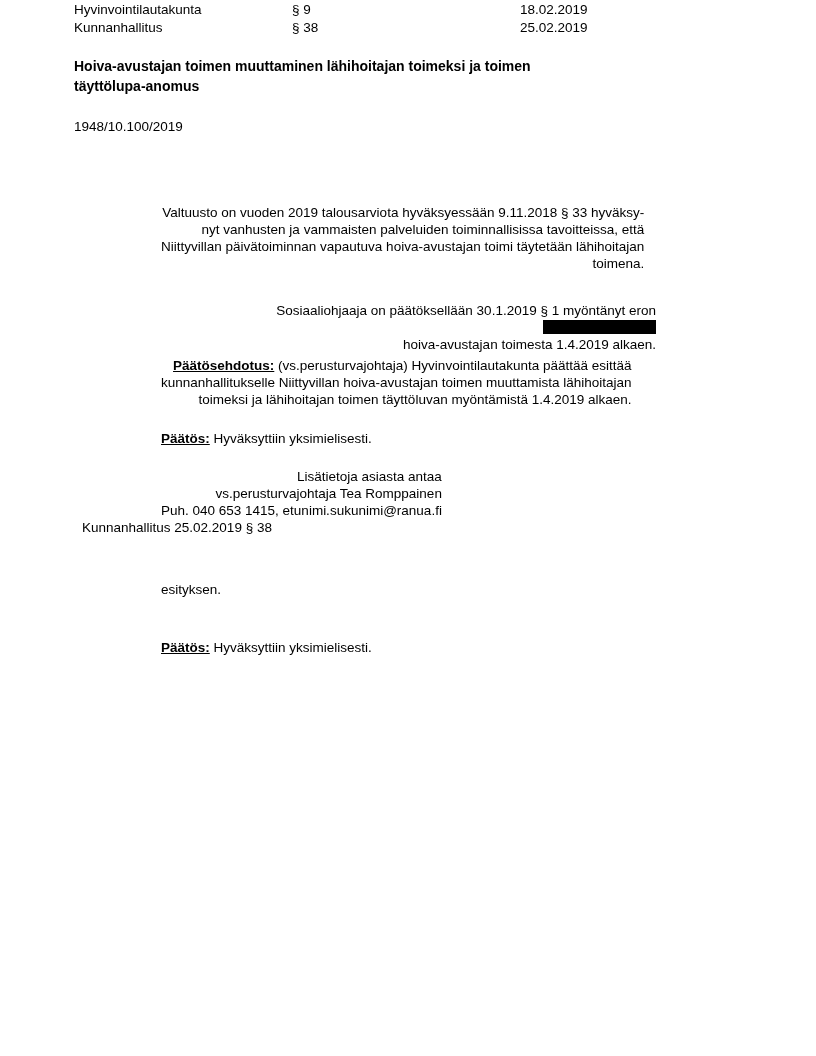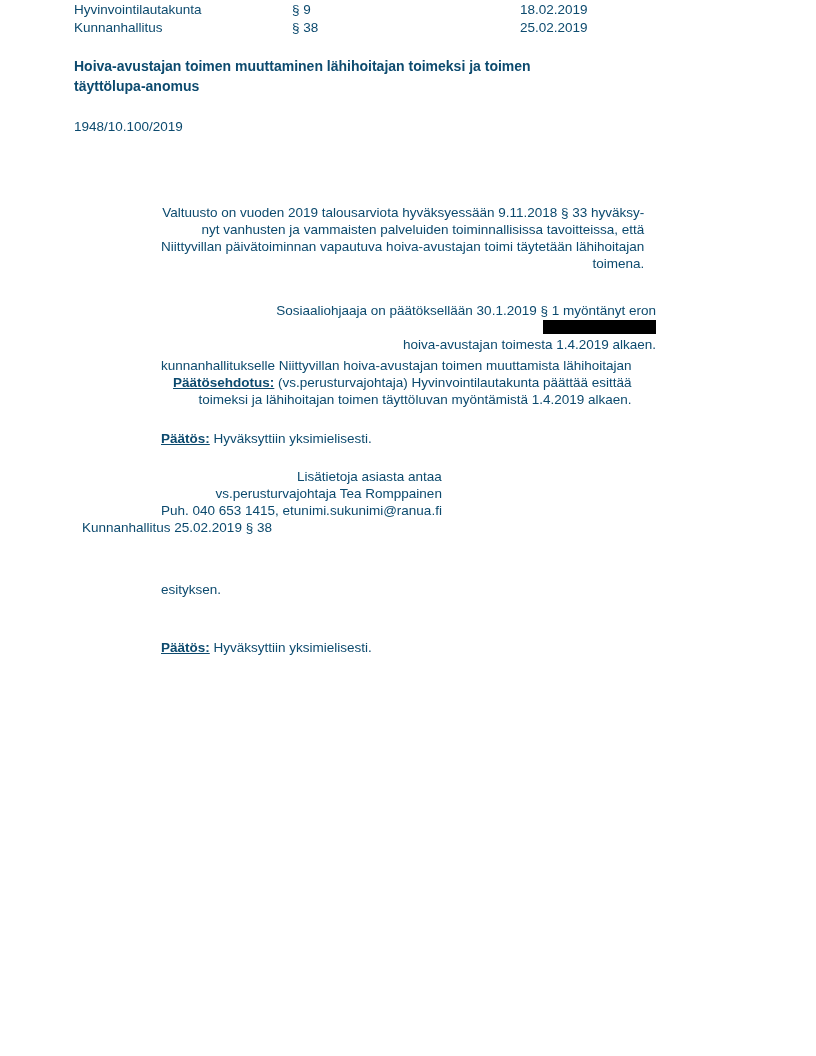--- a/index.html
+++ b/index.html
@@ -1,21 +1,21 @@
 <!DOCTYPE html>
 <html><head>
 <meta charset="utf-8">
 <style>
   html, body { margin: 0; padding: 0; background: #ffffff; }
   .page {
     position: relative;
     width: 656px;
     height: 1056px;
     background: #ffffff;
-    color: #0c4a6e;
+    color: #000000;
     font-family: "Liberation Sans", sans-serif;
     overflow: hidden;
   }
   .abs { position: absolute; }
   .body-text { font-size: 13.5px; line-height: 17px; text-align: right; }
   .header-table {
     top: 1px; left: 74px;
     display: grid;
     grid-template-columns: 218px 228px auto;
     font-size: 13.5px;
@@ -71,25 +71,25 @@
 
   <div class="abs body-text" style="top:302px; left:161px;">
     <div class="line">
       <span>Sosiaaliohjaaja on päätöksellään 30.1.2019 § 1 myöntänyt eron</span>
       <span class="redaction"></span>
     </div>
     <div class="line">hoiva-avustajan toimesta 1.4.2019 alkaen.</div>
   </div>
 
   <div class="abs body-text" style="top:357px; left:161px;">
-    <div class="line">kunnanhallitukselle Niittyvillan hoiva-avustajan toimen muuttamista lähihoitajan</div>
     <div class="line">
       <span class="label">Päätösehdotus:</span>
       <span>(vs.perusturvajohtaja) Hyvinvointilautakunta päättää esittää</span>
     </div>
+    <div class="line">kunnanhallitukselle Niittyvillan hoiva-avustajan toimen muuttamista lähihoitajan</div>
     <div class="line">toimeksi ja lähihoitajan toimen täyttöluvan myöntämistä 1.4.2019 alkaen.</div>
   </div>
 
   <div class="abs body-text" style="top:430px; left:161px;">
     <span class="label">Päätös:</span>
     <span>Hyväksyttiin yksimielisesti.</span>
   </div>
 
   <div class="abs body-text" style="top:468px; left:161px;">
     <div class="line">Lisätietoja asiasta antaa</div>

